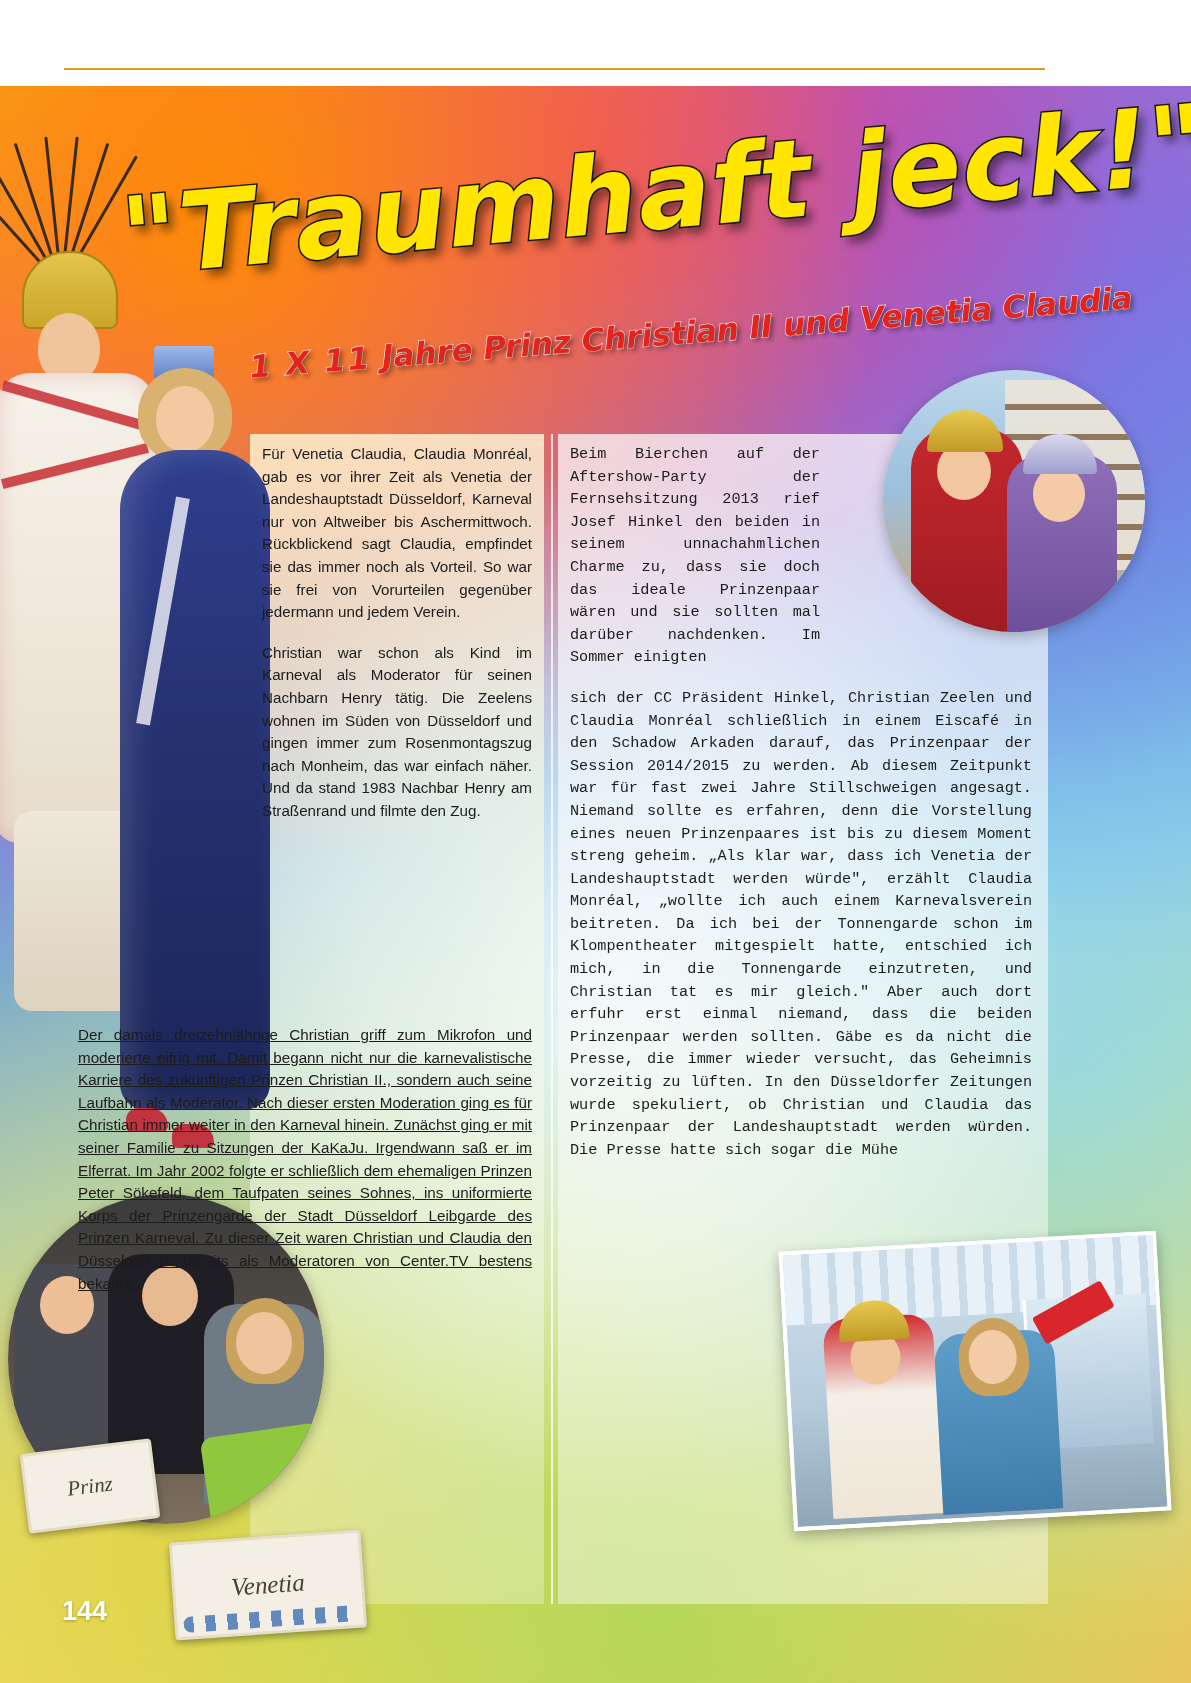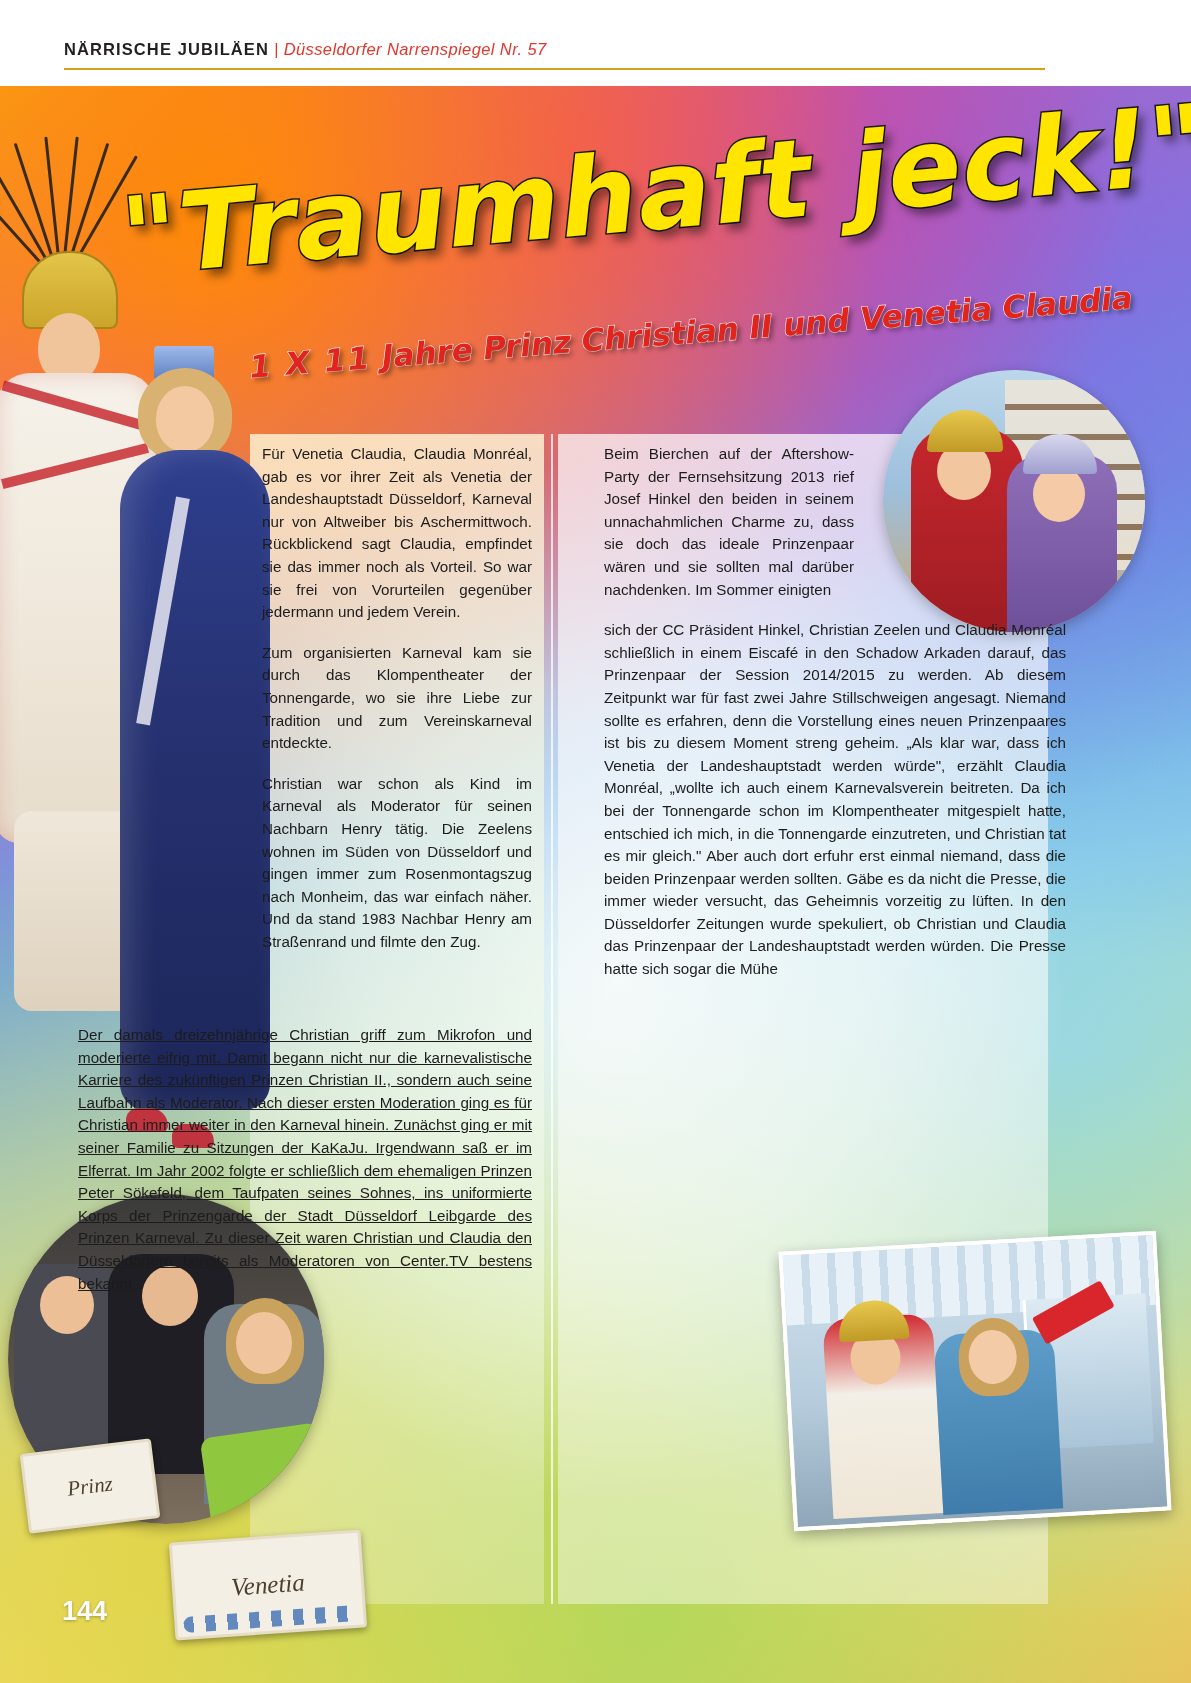--- a/index.html
+++ b/index.html
@@ -363,23 +363,24 @@
     width: 270px;
     background: rgba(255,255,255,0.0);
   }
   .col-left-wide {
     left: 78px;
     top: 938px;
     width: 454px;
     text-decoration: underline;
   }
   .col-right {
-    left: 604px;
+    left: 570px;
     top: 357px;
     width: 462px;
+    font-family: Liberation Mono, monospace;
   }
 
   
   .shape-narrow { width: 250px; }
   .shape-tail { width: 175px; }
 
   
   .panel-bg-left {
     position: absolute;
     left: 250px; top: 348px;
@@ -411,25 +412,20 @@
     font-weight: bold;
     color: #ffffff;
     z-index: 40;
     text-shadow: 0 1px 3px rgba(0,0,0,0.3);
   }
 </style>
 </head>
 <body>
 
 <div class="page-header">
-  <div class="header-text">
-    <span class="hl-bold">NÄRRISCHE JUBILÄEN</span>
-    <span class="hl-red">|</span>
-    <span class="hl-red">Düsseldorfer Narrenspiegel Nr. 57</span>
-  </div>
   <div class="header-rule"></div>
 </div>
 
 <div class="spread">
 
   <div class="panel-bg-left"></div>
   <div class="panel-bg-right"></div>
   <div class="divider-v"></div>
 
   <div class="headline-wrap">
@@ -499,21 +495,20 @@
     <div class="pr-prince2-face"></div>
     <div class="pr-prince2-hat"></div>
     <div class="pr-venetia2"></div>
     <div class="pr-venetia2-hair"></div>
     <div class="pr-venetia2-face"></div>
     <div class="pr-flag"></div>
   </div>
 
   <div class="col col-left-top">
     <p>Für Venetia Claudia, Claudia Monréal, gab es vor ihrer Zeit als Venetia der Landeshauptstadt Düsseldorf, Karneval nur von Altweiber bis Aschermittwoch. Rückblickend sagt Claudia, empfindet sie das immer noch als Vorteil. So war sie frei von Vorurteilen gegenüber jedermann und jedem Verein.</p>
-    <p>Zum organisierten Karneval kam sie durch das Klompentheater der Tonnengarde, wo sie ihre Liebe zur Tradition und zum Vereinskarneval entdeckte.</p>
     <p>Christian war schon als Kind im Karneval als Moderator für seinen Nachbarn Henry tätig. Die Zeelens wohnen im Süden von Düsseldorf und gingen immer zum Rosenmontagszug nach Monheim, das war einfach näher. Und da stand 1983 Nachbar Henry am Straßenrand und filmte den Zug.</p>
   </div>
 
   <div class="col col-left-wide">
     <p>Der damals dreizehnjährige Christian griff zum Mikrofon und moderierte eifrig mit. Damit begann nicht nur die karnevalistische Karriere des zukünftigen Prinzen Christian II., sondern auch seine Laufbahn als Moderator. Nach dieser ersten Moderation ging es für Christian immer weiter in den Karneval hinein. Zunächst ging er mit seiner Familie zu Sitzungen der KaKaJu. Irgendwann saß er im Elferrat. Im Jahr 2002 folgte er schließlich dem ehemaligen Prinzen Peter Sökefeld, dem Taufpaten seines Sohnes, ins uniformierte Korps der Prinzengarde der Stadt Düsseldorf Leibgarde des Prinzen Karneval. Zu dieser Zeit waren Christian und Claudia den Düsseldorfern bereits als Moderatoren von Center.TV bestens bekannt.</p>
   </div>
 
   <div class="col col-right">
     <p class="shape-narrow">Beim Bierchen auf der Aftershow-Party der Fernsehsitzung 2013 rief Josef Hinkel den beiden in seinem unnachahmlichen Charme zu, dass sie doch das ideale Prinzenpaar wären und sie sollten mal darüber nachdenken. Im Sommer einigten</p>
     <p>sich der CC Präsident Hinkel, Christian Zeelen und Claudia Monréal schließlich in einem Eiscafé in den Schadow Arkaden darauf, das Prinzenpaar der Session 2014/2015 zu werden. Ab diesem Zeitpunkt war für fast zwei Jahre Stillschweigen angesagt. Niemand sollte es erfahren, denn die Vorstellung eines neuen Prinzenpaares ist bis zu diesem Moment streng geheim. „Als klar war, dass ich Venetia der Landeshauptstadt werden würde", erzählt Claudia Monréal, „wollte ich auch einem Karnevalsverein beitreten. Da ich bei der Tonnengarde schon im Klompentheater mitgespielt hatte, entschied ich mich, in die Tonnengarde einzutreten, und Christian tat es mir gleich." Aber auch dort erfuhr erst einmal niemand, dass die beiden Prinzenpaar werden sollten. Gäbe es da nicht die Presse, die immer wieder versucht, das Geheimnis vorzeitig zu lüften. In den Düsseldorfer Zeitungen wurde spekuliert, ob Christian und Claudia das Prinzenpaar der Landeshauptstadt werden würden. Die Presse hatte sich sogar die Mühe</p>

